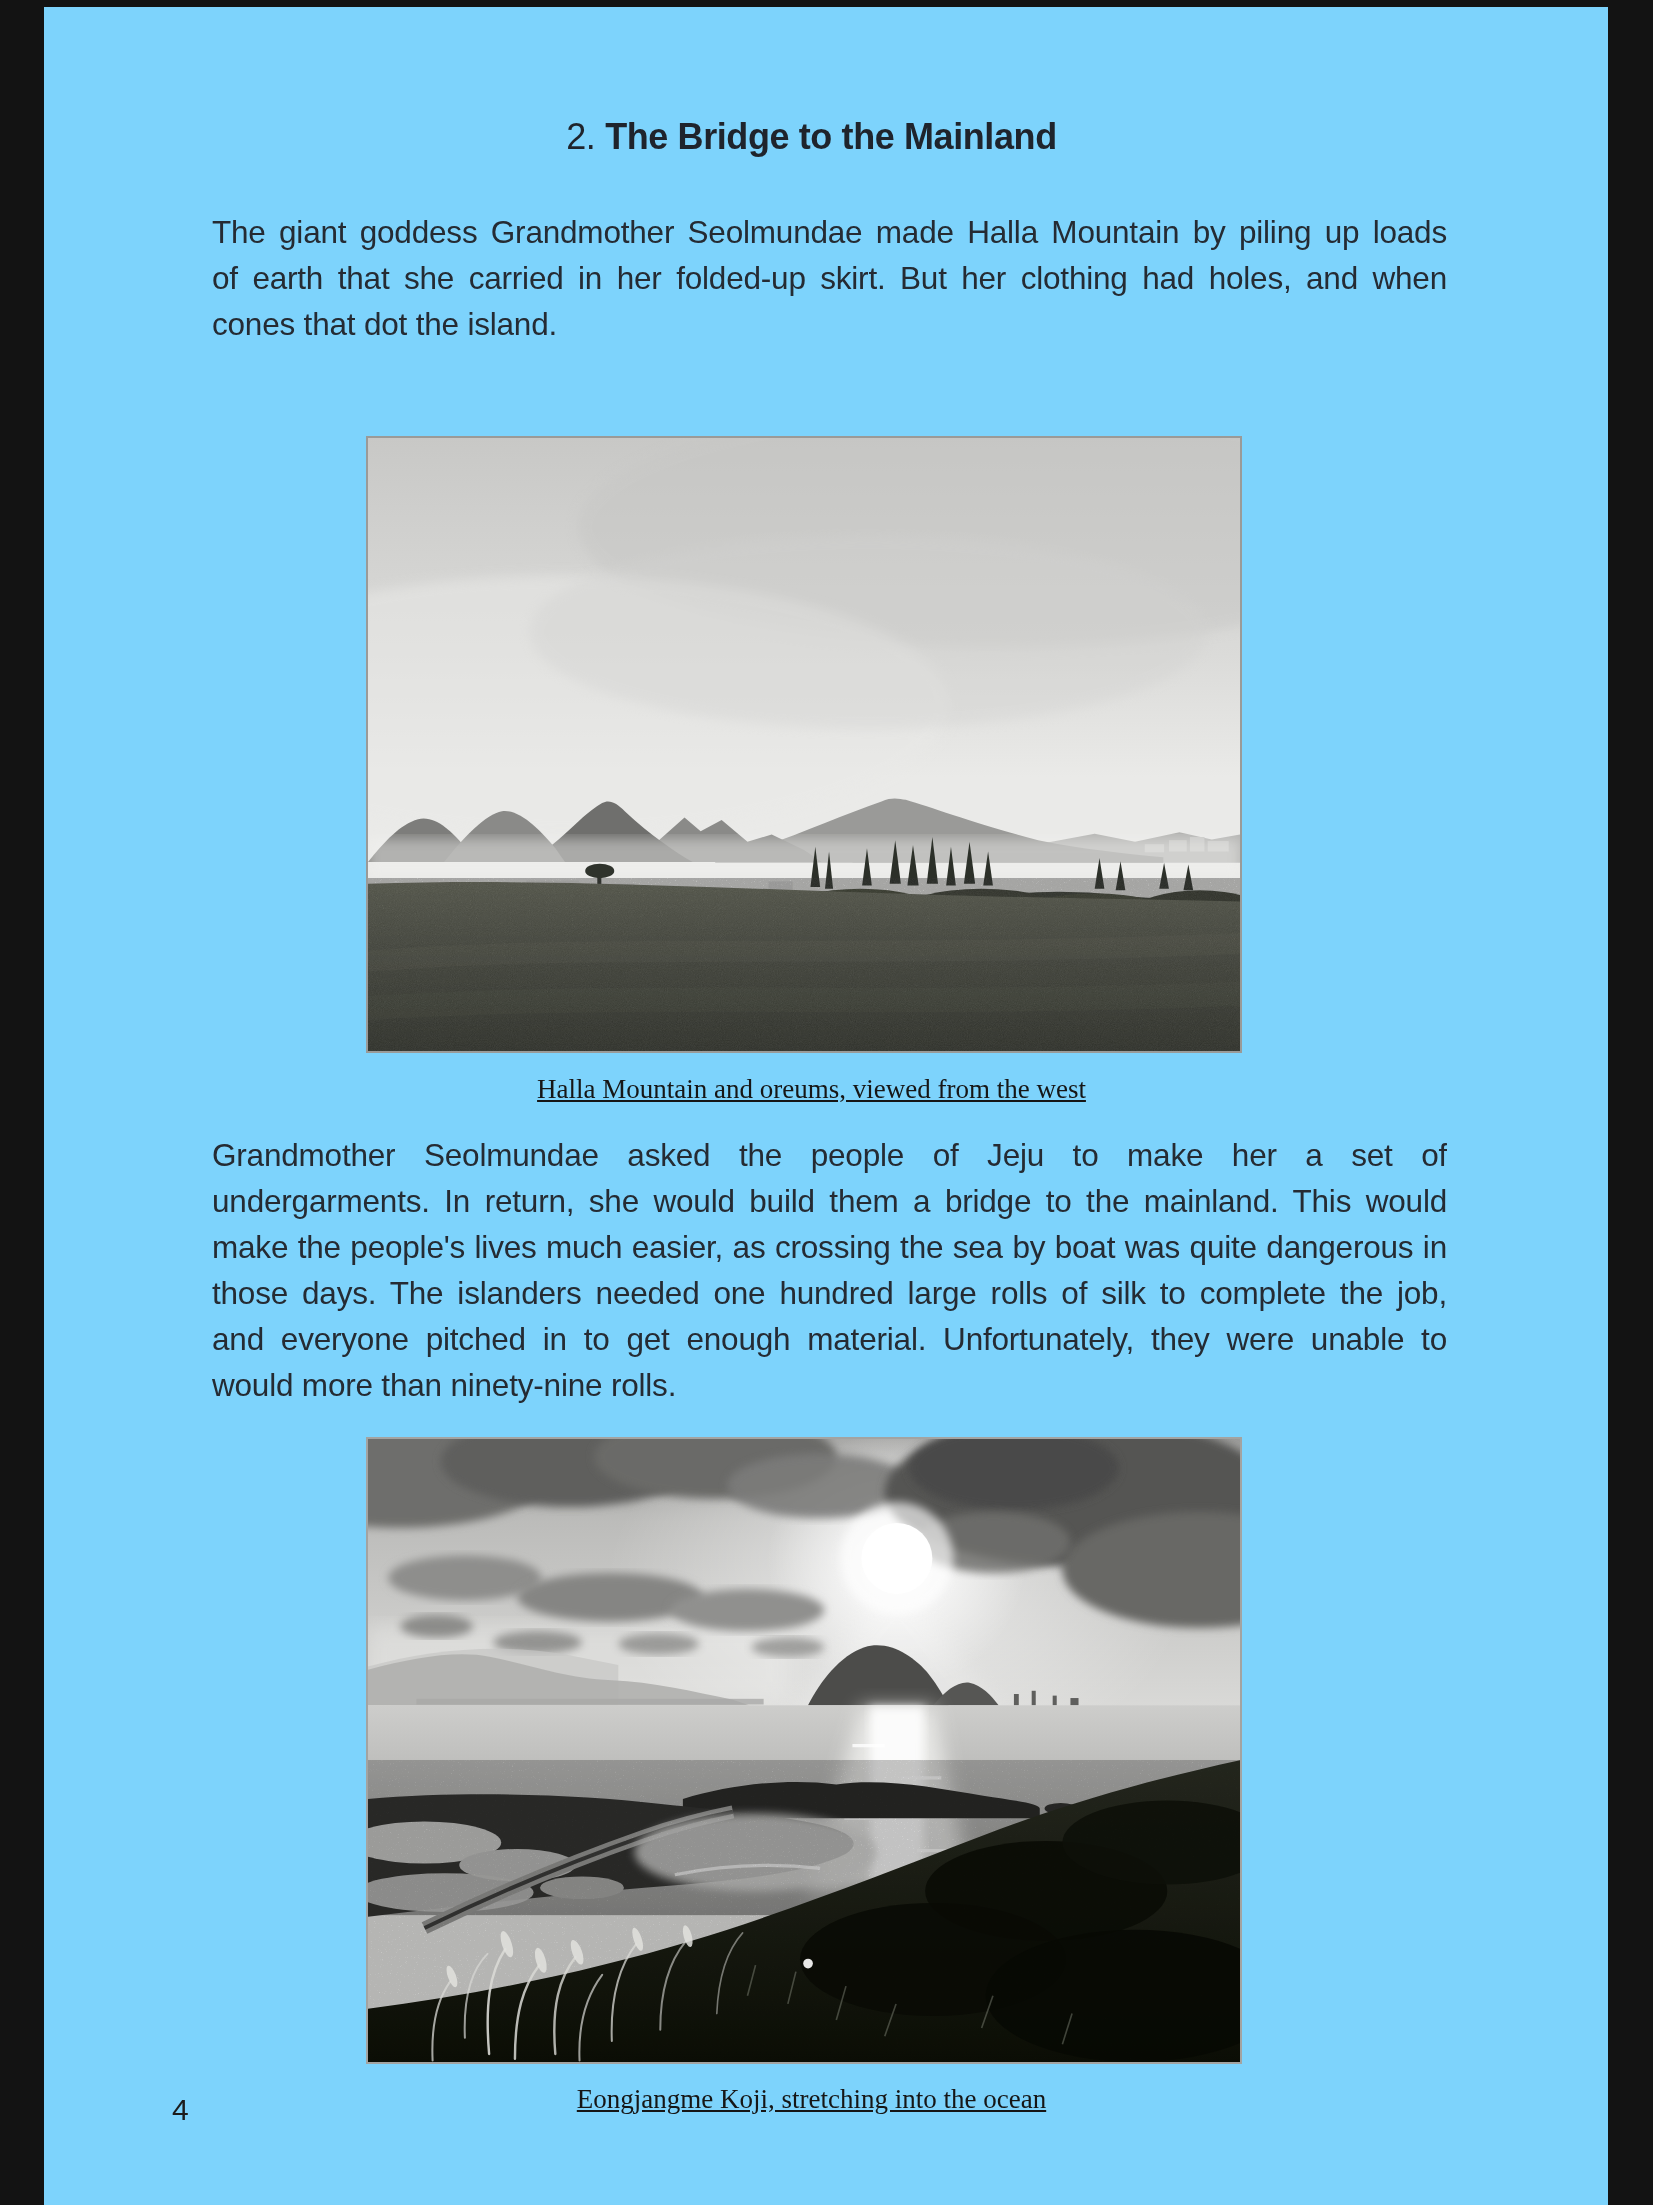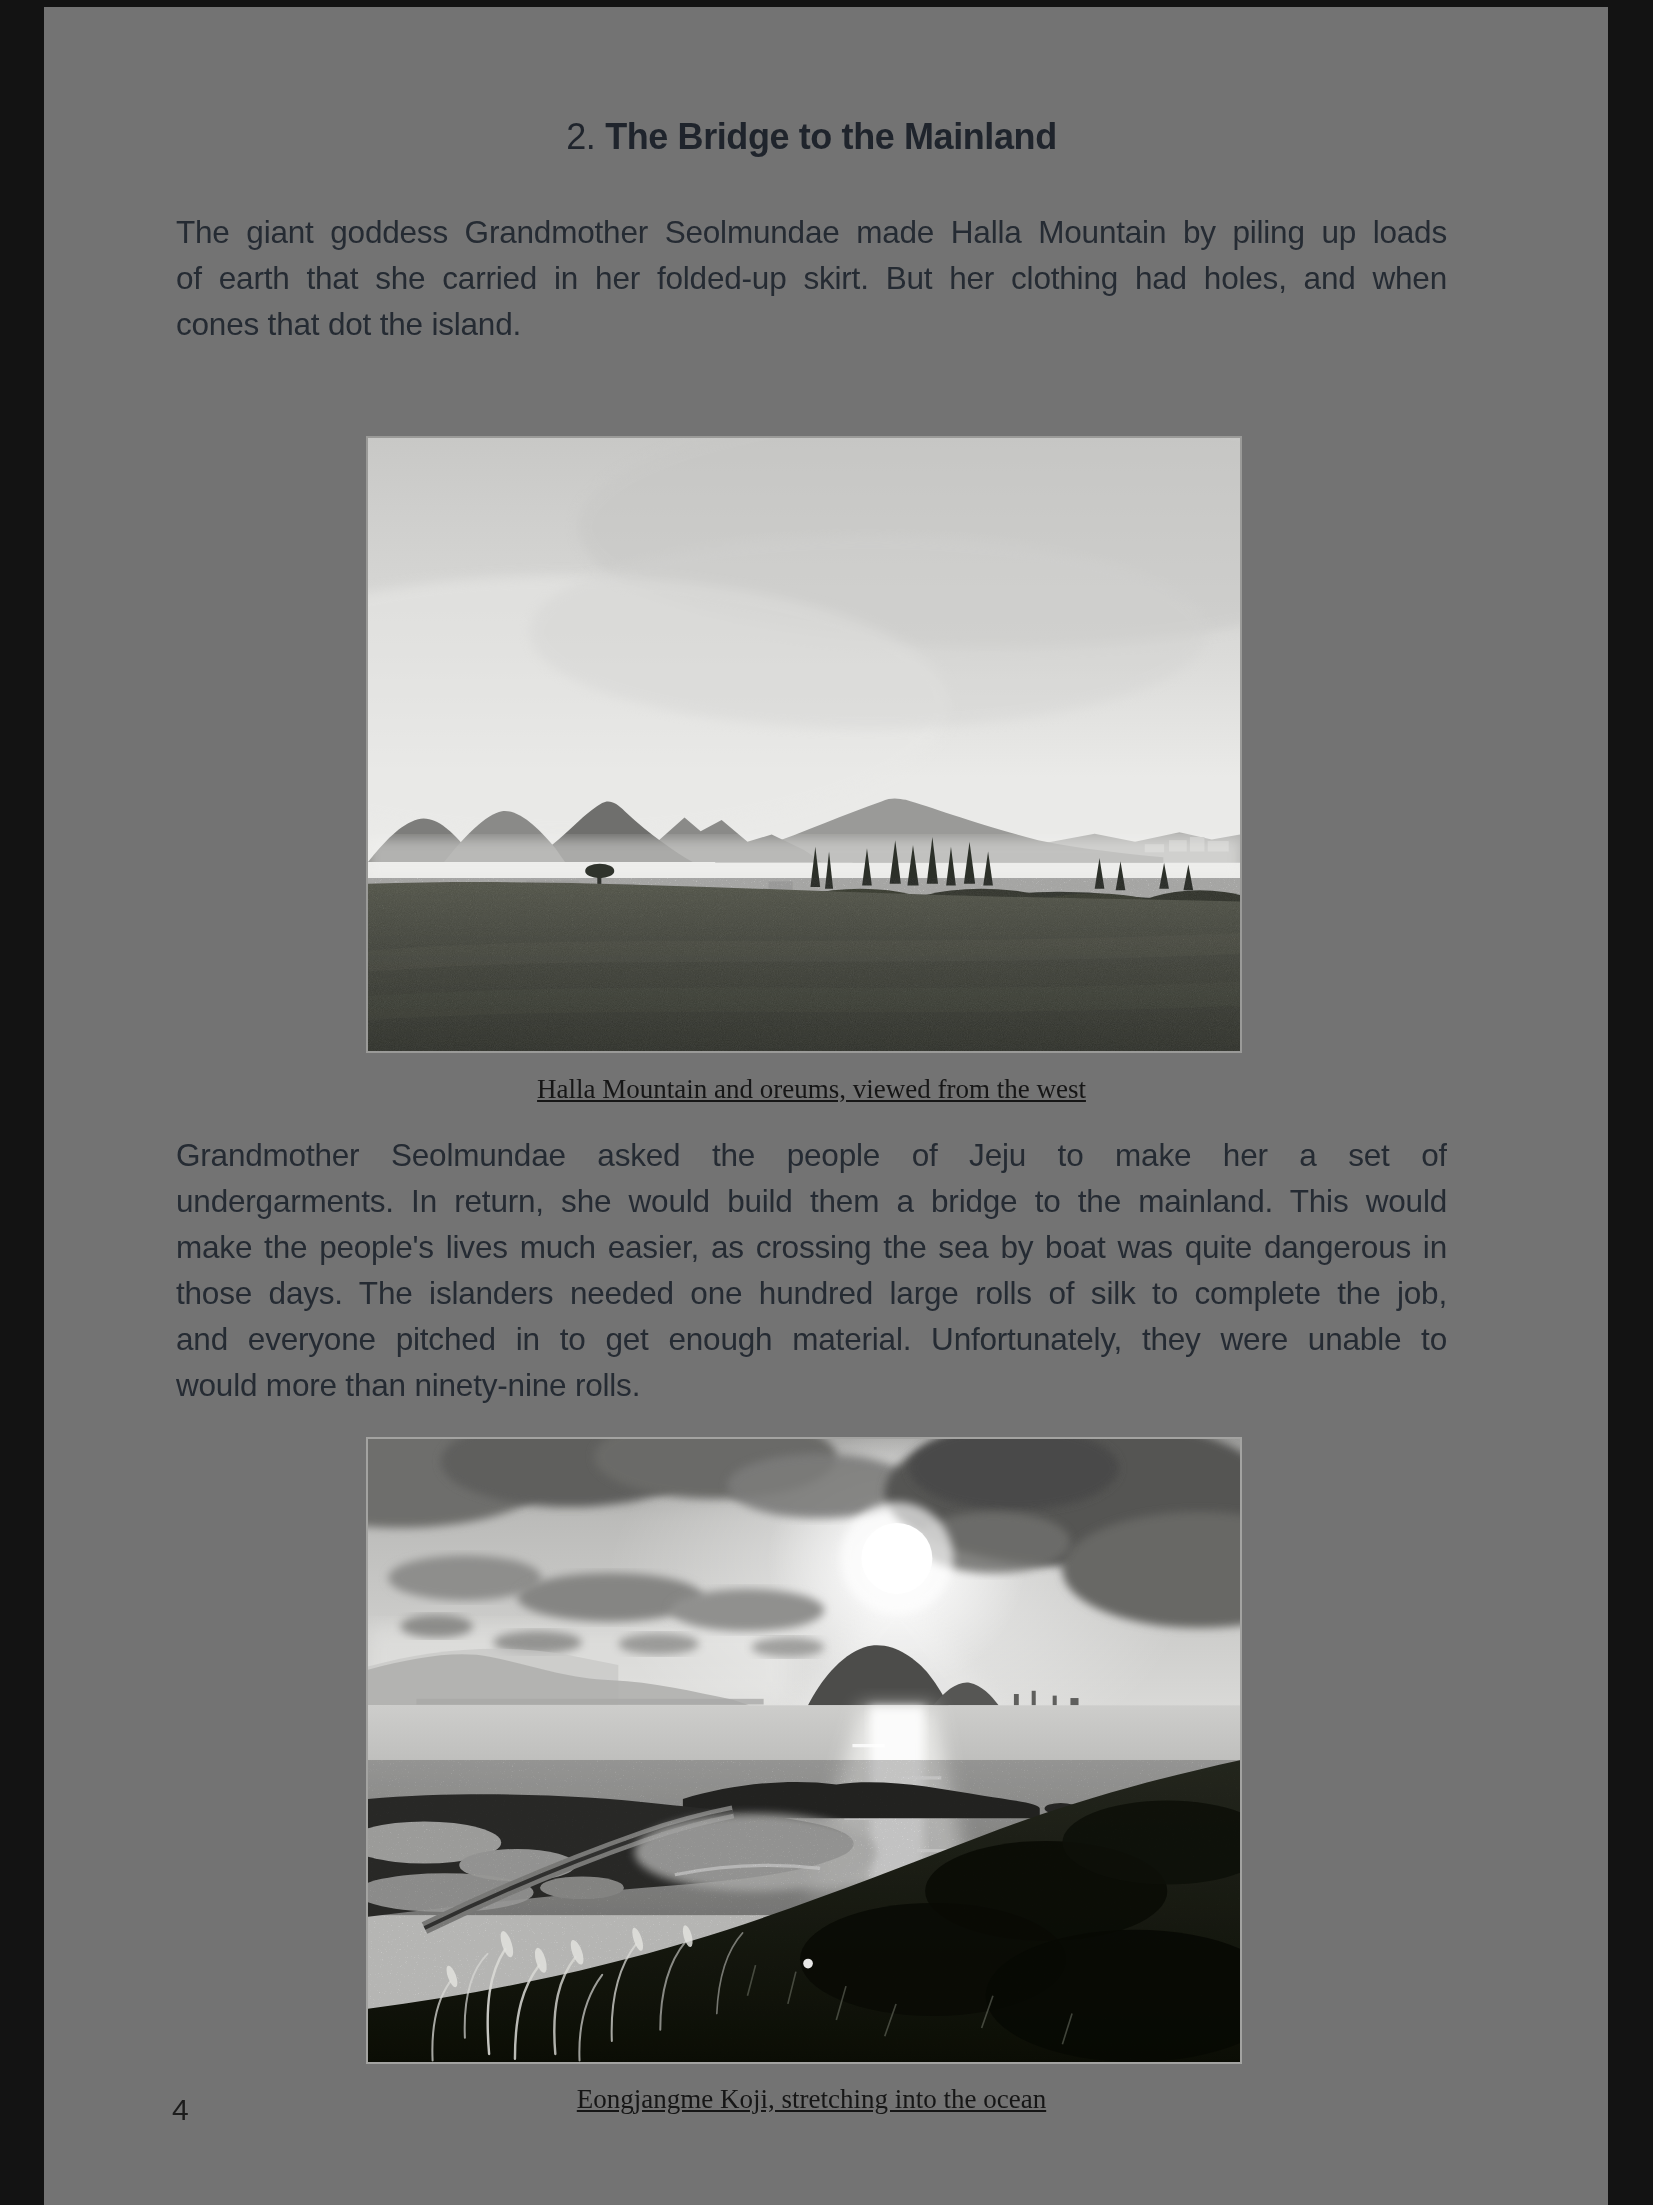--- a/index.html
+++ b/index.html
@@ -3,36 +3,36 @@
 <meta charset="utf-8">
 <style>
   html,body{margin:0;padding:0;}
   body{
     width:1653px;height:2205px;position:relative;overflow:hidden;
     background:#131313;
     font-family:"Liberation Sans",sans-serif;
   }
   .page{
     position:absolute;left:44px;top:6.5px;width:1564px;height:2199px;
-    background:#737373;
+    background:#7dd3fc;
   }
   .heading{
     position:absolute;left:132px;top:107px;width:1271px;height:45px;
     text-align:center;font-size:36px;line-height:45px;color:#1f242c;
     letter-spacing:-0.4px;
   }
   .heading .num{font-weight:400;margin-right:9.7px;}
   .heading .ttl{font-weight:700;}
   .para{
     position:absolute;left:132px;width:1271px;color:#252b33;
     font-size:31.5px;line-height:46px;letter-spacing:-0.2px;
   }
   .para .line{
     height:46px;overflow:hidden;
-    text-align:justify;text-align-last:justify;
+    text-align:justify;text-align-last:justify;margin-left:36px;
   }
   .para .line.last{text-align-last:left;}
   .p1{top:202px;}
   .p2{top:1125px;}
   figure{margin:0;padding:0;position:absolute;background:#e9e9e7;}
   .photo1{left:322px;top:429px;width:872px;height:613px;border:2.4px solid #9a9a98;}
   .photo2{left:322px;top:1430px;width:872px;height:623px;border:2.4px solid #a3a3a1;}
   figure svg{display:block;width:100%;height:100%;}
   .caption{
     position:absolute;left:132px;width:1271px;text-align:center;

